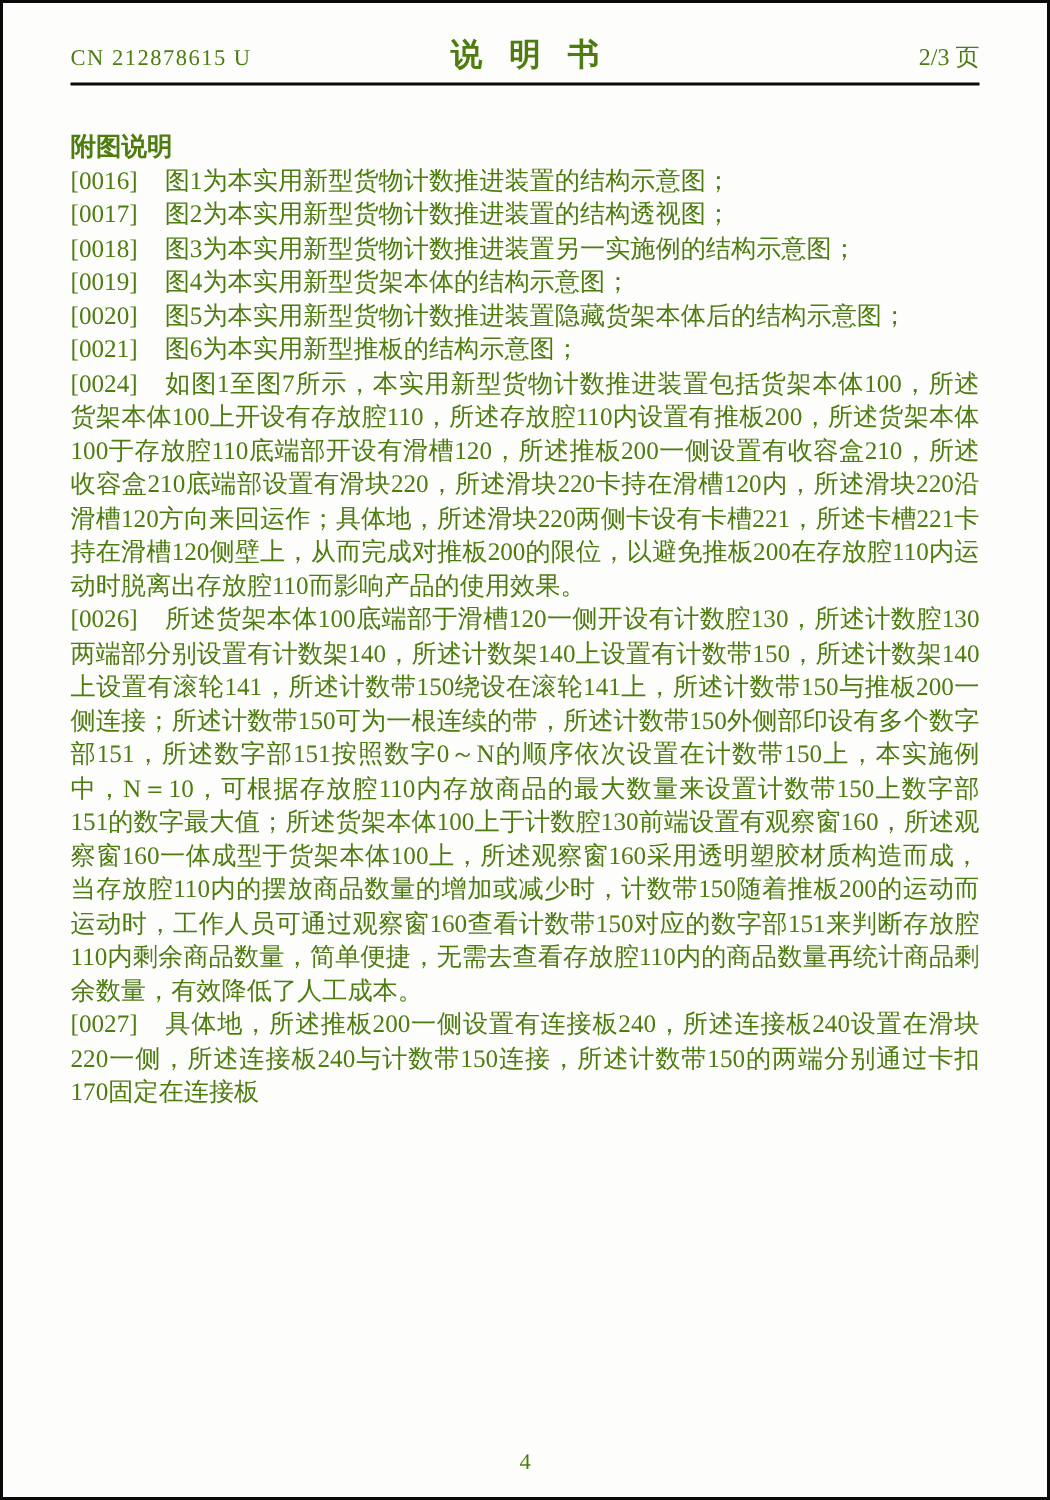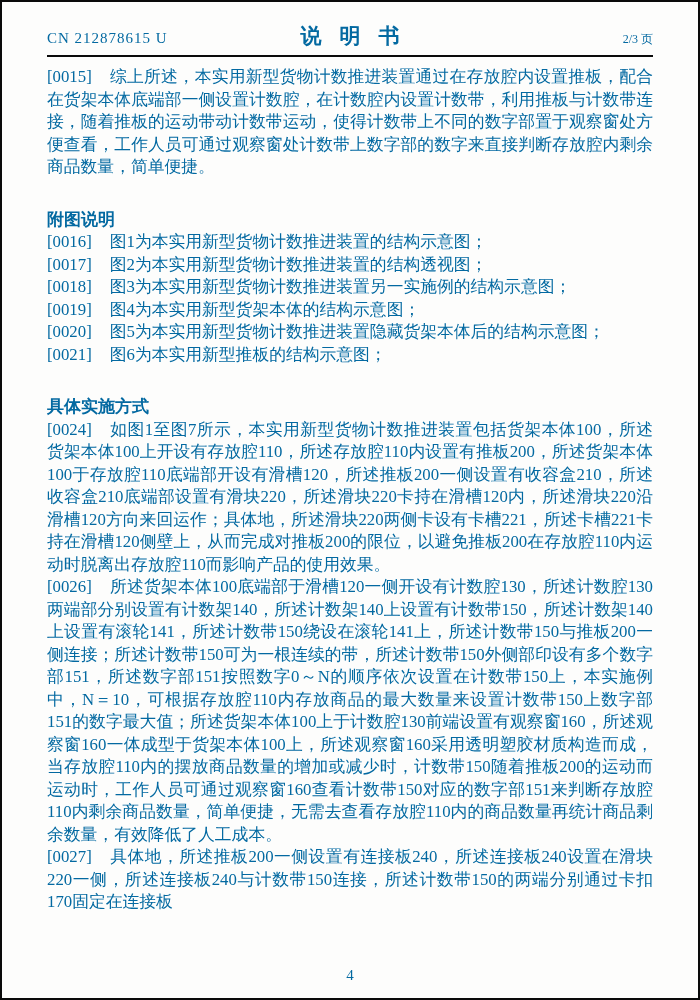--- a/index.html
+++ b/index.html
@@ -5,21 +5,21 @@
   html, body { margin: 0; padding: 0; background: #e8e8e8; }
   .page {
     width: 700px;
     height: 1000px;
     box-sizing: border-box;
     background: #fdfdfc;
     border: 2px solid #0a0a0a;
     padding: 20px 45px 0 45px;
     position: relative;
     font-family: "Liberation Serif", "DejaVu Serif", serif;
-    color: #0369a1;
+    color: #4d7c0f;
     overflow: hidden;
   }
   .header {
     display: grid;
     grid-template-columns: 1fr auto 1fr;
     align-items: baseline;
   }
   .doc-number {
     font-size: 15px;
     letter-spacing: 1px;
@@ -28,21 +28,21 @@
   .page-title {
     font-family: "Liberation Sans", "DejaVu Sans", sans-serif;
     font-weight: bold;
     font-size: 21px;
     letter-spacing: 18px;
     margin-right: -18px; 
     white-space: nowrap;
     text-align: center;
   }
   .page-indicator {
-    font-size: 12px;
+    font-size: 16px;
     text-align: right;
     white-space: nowrap;
   }
   .header-rule {
     height: 2px;
     background: #0a0a0a;
     margin-top: 5px;
   }
   .content {
     margin-top: 9px;
@@ -78,32 +78,30 @@
 
   <div class="header">
     <div class="doc-number">CN 212878615 U</div>
     <div class="page-title">说明书</div>
     <div class="page-indicator">2/3 页</div>
   </div>
   <div class="header-rule"></div>
 
   <div class="content">
 
-    <p><span class="ptag">[0015]</span><span>综上所述，本实用新型货物计数推进装置通过在存放腔内设置推板，配合在货架本体底端部一侧设置计数腔，在计数腔内设置计数带，利用推板与计数带连接，随着推板的运动带动计数带运动，使得计数带上不同的数字部置于观察窗处方便查看，工作人员可通过观察窗处计数带上数字部的数字来直接判断存放腔内剩余商品数量，简单便捷。</span></p>
 
     <div class="section-heading">附图说明</div>
 
     <p><span class="ptag">[0016]</span><span>图1为本实用新型货物计数推进装置的结构示意图；</span></p>
     <p><span class="ptag">[0017]</span><span>图2为本实用新型货物计数推进装置的结构透视图；</span></p>
     <p><span class="ptag">[0018]</span><span>图3为本实用新型货物计数推进装置另一实施例的结构示意图；</span></p>
     <p><span class="ptag">[0019]</span><span>图4为本实用新型货架本体的结构示意图；</span></p>
     <p><span class="ptag">[0020]</span><span>图5为本实用新型货物计数推进装置隐藏货架本体后的结构示意图；</span></p>
     <p><span class="ptag">[0021]</span><span>图6为本实用新型推板的结构示意图；</span></p>
 
-    <div class="section-heading">具体实施方式</div>
 
     <p><span class="ptag">[0024]</span><span>如图1至图7所示，本实用新型货物计数推进装置包括货架本体100，所述货架本体100上开设有存放腔110，所述存放腔110内设置有推板200，所述货架本体100于存放腔110底端部开设有滑槽120，所述推板200一侧设置有收容盒210，所述收容盒210底端部设置有滑块220，所述滑块220卡持在滑槽120内，所述滑块220沿滑槽120方向来回运作；具体地，所述滑块220两侧卡设有卡槽221，所述卡槽221卡持在滑槽120侧壁上，从而完成对推板200的限位，以避免推板200在存放腔110内运动时脱离出存放腔110而影响产品的使用效果。</span></p>
     <p><span class="ptag">[0026]</span><span>所述货架本体100底端部于滑槽120一侧开设有计数腔130，所述计数腔130两端部分别设置有计数架140，所述计数架140上设置有计数带150，所述计数架140上设置有滚轮141，所述计数带150绕设在滚轮141上，所述计数带150与推板200一侧连接；所述计数带150可为一根连续的带，所述计数带150外侧部印设有多个数字部151，所述数字部151按照数字0～N的顺序依次设置在计数带150上，本实施例中，N＝10，可根据存放腔110内存放商品的最大数量来设置计数带150上数字部151的数字最大值；所述货架本体100上于计数腔130前端设置有观察窗160，所述观察窗160一体成型于货架本体100上，所述观察窗160采用透明塑胶材质构造而成，当存放腔110内的摆放商品数量的增加或减少时，计数带150随着推板200的运动而运动时，工作人员可通过观察窗160查看计数带150对应的数字部151来判断存放腔110内剩余商品数量，简单便捷，无需去查看存放腔110内的商品数量再统计商品剩余数量，有效降低了人工成本。</span></p>
     <p><span class="ptag">[0027]</span><span>具体地，所述推板200一侧设置有连接板240，所述连接板240设置在滑块220一侧，所述连接板240与计数带150连接，所述计数带150的两端分别通过卡扣170固定在连接板</span></p>
 
   </div>
 
   <div class="footer">
     <span>4</span>
   </div>

